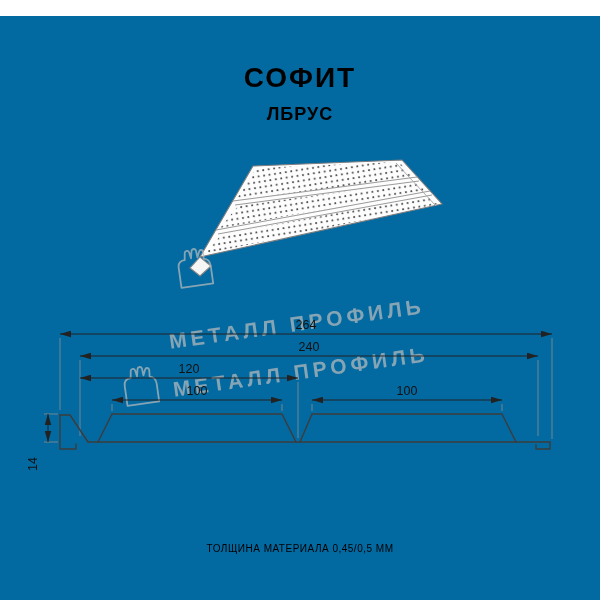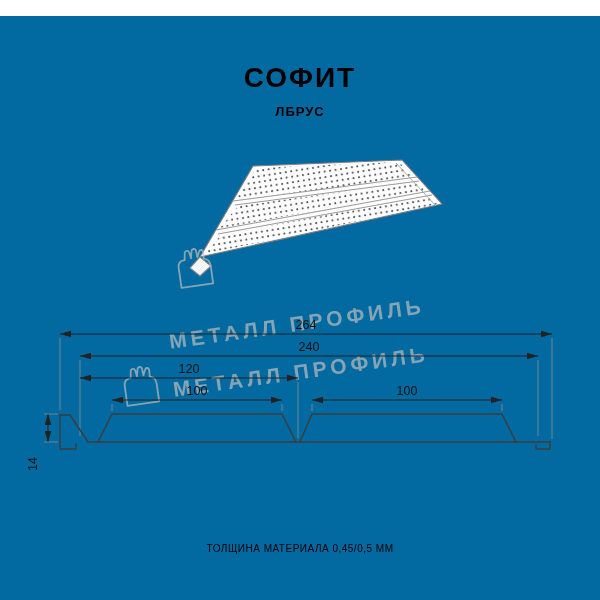--- a/index.html
+++ b/index.html
@@ -13,21 +13,21 @@
   }
   .page-title {
     position:absolute; top:46px; left:0; width:100%;
     text-align:center;
     font-size:28px; font-weight:bold; color:#000;
     letter-spacing:2px;
   }
   .page-subtitle {
     position:absolute; top:88px; left:0; width:100%;
     text-align:center;
-    font-size:13px; font-weight:600; color:#000;
+    font-size:18px; font-weight:600; color:#000;
     letter-spacing:1px;
   }
   .footer-note {
     position:absolute; top:527px; left:0; width:100%;
     text-align:center;
     font-size:10px; color:#000;
     letter-spacing:0.5px;
   }
   .wm-text {
     position:absolute;

